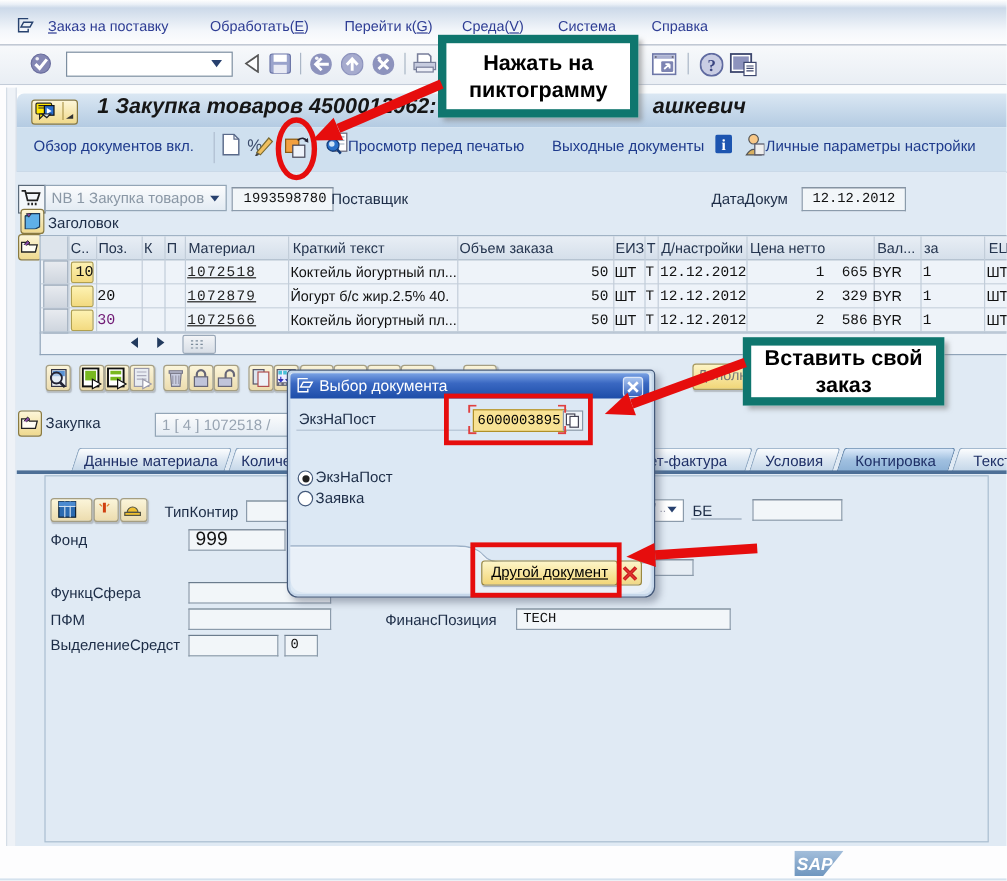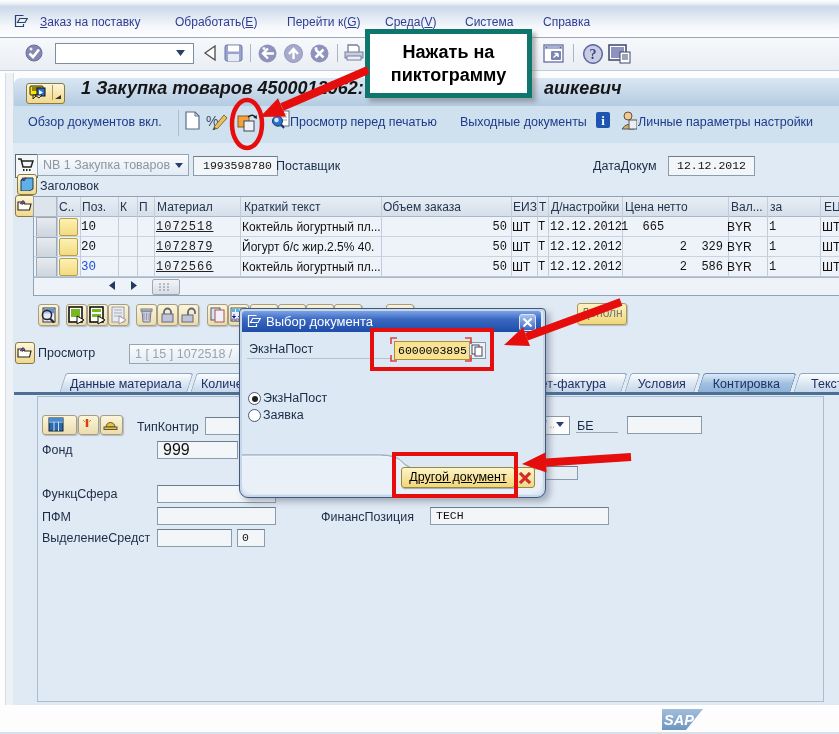--- a/index.html
+++ b/index.html
@@ -1,19 +1,19 @@
 <!DOCTYPE html>
 <html><head><meta charset="utf-8">
 <style>
 html,body{margin:0;padding:0;}
 #page{position:relative;width:839px;height:734px;background:#fff;font-family:"Liberation Sans",sans-serif;overflow:hidden;}
 .ab{position:absolute;}
 .lbl{position:absolute;color:#1e2f66;font-size:12.5px;white-space:nowrap;}
 .fld{position:absolute;background:#f2f6f9;border:1px solid #8b9bab;border-top-color:#6b7c8d;font-family:"Liberation Mono",monospace;font-size:11.5px;color:#111;white-space:nowrap;overflow:hidden;}
-.callout{position:absolute;box-sizing:border-box;background:#fff;border:5px solid #0f766e;box-shadow:4px 4px 4px rgba(120,120,120,.55);color:#000;font-weight:bold;font-size:18px;text-align:center;line-height:23px;display:flex;align-items:center;justify-content:center;z-index:40;}
+.callout{position:absolute;box-sizing:border-box;background:#fff;border:7px solid #0f766e;box-shadow:4px 4px 4px rgba(120,120,120,.55);color:#000;font-weight:bold;font-size:18px;text-align:center;line-height:23px;display:flex;align-items:center;justify-content:center;z-index:40;}
 .redrect{position:absolute;border:4px solid #e60d0d;z-index:35;}
 .tabx{position:absolute;top:0;height:21px;line-height:21px;text-align:center;color:#1e2f66;font-size:12.5px;background:linear-gradient(#fcfdfe,#dce7f2 45%,#bed2e6);border:1px solid #8fa8c2;border-bottom:none;border-radius:3px 3px 0 0;transform:skewX(-18deg);}
 .tabin{transform:skewX(18deg);}
 .btn3{position:absolute;height:20px;background:linear-gradient(#fbf5da,#ecdcae);border:1px solid #a59e82;border-radius:3px;box-shadow:1px 1px 1px rgba(100,100,100,.35);}
 </style></head><body>
 <div id="page">
 
 <div class="ab" style="left:0;top:0;width:839px;height:37px;background:linear-gradient(#fefefe,#e9eff6 10%,#ccd9e9 18%,#f4f7fb 70%,#fdfdfe);border-bottom:1px solid #98a6b8;"></div>
 <svg class="ab" style="left:14px;top:14px" width="15" height="14" viewBox="0 0 15 14">
       <path d="M9.5 1.5 H1.5 V12.5 H9.5 V10" stroke="#27426f" stroke-width="1.2" fill="none"></path>
@@ -218,42 +218,42 @@
   <div class="lbl" style="left:505px;top:3px;font-size:12px;color:#24344e">Т</div>
   <div class="lbl" style="left:517px;top:3px;font-size:12px;color:#24344e">Д/настройки</div>
   <div class="lbl" style="left:591px;top:3px;font-size:12px;color:#24344e">Цена нетто</div>
   <div class="lbl" style="left:697px;top:3px;font-size:12px;color:#24344e">Вал...</div>
   <div class="lbl" style="left:736px;top:3px;font-size:12px;color:#24344e">за</div>
   <div class="lbl" style="left:790px;top:3px;font-size:12px;color:#24344e">ЕЦЗ</div>
 
   <div class="row1" style="top:22px"></div>
 </div>
 <div id="rowtxt">
-<div class="lbl" style="left:81px;top:220px;color:#111;font-size:12.5px;font-family:'Liberation Mono',monospace">10</div>
+<div class="lbl" style="left:63px;top:220px;color:#111;font-size:12.5px;font-family:'Liberation Mono',monospace">10</div>
 <div class="lbl" style="left:81px;top:240px;color:#111;font-size:12.5px;font-family:'Liberation Mono',monospace">20</div>
-<div class="lbl" style="left:81px;top:260px;color:#1d4ed8;font-size:12.5px;font-family:'Liberation Mono',monospace">30</div>
+<div class="lbl" style="left:81px;top:260px;color:#701a75;font-size:12.5px;font-family:'Liberation Mono',monospace">30</div>
 <div class="lbl" style="left:156px;top:220px;color:#222;font-size:12px;font-family:'Liberation Mono',monospace;letter-spacing:1px;text-decoration:underline">1072518</div>
 <div class="lbl" style="left:156px;top:240px;color:#222;font-size:12px;font-family:'Liberation Mono',monospace;letter-spacing:1px;text-decoration:underline">1072879</div>
 <div class="lbl" style="left:156px;top:260px;color:#222;font-size:12px;font-family:'Liberation Mono',monospace;letter-spacing:1px;text-decoration:underline">1072566</div>
 <div class="lbl" style="left:242px;top:220px;color:#111;font-size:12px">Коктейль йогуртный пл...</div>
 <div class="lbl" style="left:242px;top:240px;color:#111;font-size:12px">Йогурт б/с жир.2.5% 40.</div>
 <div class="lbl" style="left:242px;top:260px;color:#111;font-size:12px">Коктейль йогуртный пл...</div>
 <div class="lbl" style="left:380px;top:220px;width:127px;text-align:right;color:#111;font-size:12px;font-family:'Liberation Mono',monospace">50</div>
 <div class="lbl" style="left:380px;top:240px;width:127px;text-align:right;color:#111;font-size:12px;font-family:'Liberation Mono',monospace">50</div>
 <div class="lbl" style="left:380px;top:260px;width:127px;text-align:right;color:#111;font-size:12px;font-family:'Liberation Mono',monospace">50</div>
 <div class="lbl" style="left:512px;top:220px;color:#111;font-size:12px">ШТ</div>
 <div class="lbl" style="left:512px;top:240px;color:#111;font-size:12px">ШТ</div>
 <div class="lbl" style="left:512px;top:260px;color:#111;font-size:12px">ШТ</div>
 <div class="lbl" style="left:538px;top:220px;color:#111;font-size:12px;font-family:'Liberation Mono',monospace">T</div>
 <div class="lbl" style="left:538px;top:240px;color:#111;font-size:12px;font-family:'Liberation Mono',monospace">T</div>
 <div class="lbl" style="left:538px;top:260px;color:#111;font-size:12px;font-family:'Liberation Mono',monospace">T</div>
 <div class="lbl" style="left:550px;top:220px;color:#111;font-size:12px;font-family:'Liberation Mono',monospace">12.12.2012</div>
 <div class="lbl" style="left:550px;top:240px;color:#111;font-size:12px;font-family:'Liberation Mono',monospace">12.12.2012</div>
 <div class="lbl" style="left:550px;top:260px;color:#111;font-size:12px;font-family:'Liberation Mono',monospace">12.12.2012</div>
-<div class="lbl" style="left:621px;top:220px;width:102px;color:#111;font-size:12px;font-family:'Liberation Mono',monospace">1&nbsp;&nbsp;665</div>
+<div class="lbl" style="left:621px;top:220px;width:102px;text-align:right;color:#111;font-size:12px;font-family:'Liberation Mono',monospace">1&nbsp;&nbsp;665</div>
 <div class="lbl" style="left:621px;top:240px;width:102px;text-align:right;color:#111;font-size:12px;font-family:'Liberation Mono',monospace">2&nbsp;&nbsp;329</div>
 <div class="lbl" style="left:621px;top:260px;width:102px;text-align:right;color:#111;font-size:12px;font-family:'Liberation Mono',monospace">2&nbsp;&nbsp;586</div>
 <div class="lbl" style="left:727px;top:220px;color:#111;font-size:12px">BYR</div>
 <div class="lbl" style="left:727px;top:240px;color:#111;font-size:12px">BYR</div>
 <div class="lbl" style="left:727px;top:260px;color:#111;font-size:12px">BYR</div>
 <div class="lbl" style="left:769px;top:220px;color:#111;font-size:12px;font-family:'Liberation Mono',monospace">1</div>
 <div class="lbl" style="left:769px;top:240px;color:#111;font-size:12px;font-family:'Liberation Mono',monospace">1</div>
 <div class="lbl" style="left:769px;top:260px;color:#111;font-size:12px;font-family:'Liberation Mono',monospace">1</div>
 <div class="lbl" style="left:822px;top:220px;color:#111;font-size:12px">ШТ</div>
 <div class="lbl" style="left:822px;top:240px;color:#111;font-size:12px">ШТ</div>
@@ -325,22 +325,22 @@
 <div class="btn3" style="left:334px;top:304px;width:26px;"></div>
 <div class="btn3" style="left:386px;top:304px;width:26px;"></div>
 <div class="btn3" style="left:577px;top:303px;width:48px;height:20px;background:linear-gradient(#fdf4c4,#f0d678);border:1px solid #a89858;color:#777;font-size:12px;line-height:19px;text-align:center;">Дополн</div>
 </div>
 
 <div class="ab" style="left:15px;top:342px;width:18px;height:20px;background:linear-gradient(#fdf6d8,#efd98e);border:1px solid #8a7a40;border-radius:3px;"></div>
     <svg class="ab" style="left:17px;top:346px" width="15" height="12">
       <path d="M1 11 V3 h5 l1.5 2 H14 l-1.5 6 Z" fill="#fffef4" stroke="#222" stroke-width="1.1"></path>
       <path d="M3 5 l3 -3.5 l2 2 l-3 2" fill="#8a4aaa" stroke="#222" stroke-width=".8"></path>
     </svg>
-<div class="lbl" style="left:38px;top:346px;color:#1c2c46">Просмотр</div>
-<div class="ab" style="left:129px;top:344px;width:116px;height:20px;background:linear-gradient(#fbfcfd,#e3ebf3);border:1px solid #93a5b6;color:#98a4b2;font-size:12.5px;line-height:19px;padding-left:5px;box-sizing:border-box;">1 [ 15 ] 1072518 /</div>
+<div class="lbl" style="left:38px;top:346px;color:#1c2c46">Закупка</div>
+<div class="ab" style="left:129px;top:344px;width:116px;height:20px;background:linear-gradient(#fbfcfd,#e3ebf3);border:1px solid #93a5b6;color:#98a4b2;font-size:12.5px;line-height:19px;padding-left:5px;box-sizing:border-box;">1 [ 4 ] 1072518 /</div>
 
 <div id="tabs">
 <div class="tabx" style="left:62px;top:373px;width:126px;">
         <span class="tabin" style="display:block">Данные материала</span>
       </div>
 <div class="tabx" style="left:193px;top:373px;width:56px;">
         <span class="tabin" style="display:block">Количе</span>
       </div>
 <div class="tabx" style="left:523px;top:373px;width:99px;">
         <span class="tabin" style="display:block">ет-фактура</span>
@@ -443,20 +443,21 @@
 <div class="ab" style="left:515px;top:467px;width:18px;height:19px;background:linear-gradient(#fdf5c8,#f0d888);border:1px solid #9a8840;border-radius:3px;z-index:21;">
       <svg width="14" height="14" style="margin:2.5px 0 0 2px;display:block">
         <path d="M2 2 L12 12 M12 2 L2 12" stroke="#c01818" stroke-width="3"></path>
         <path d="M2 2 L12 12 M12 2 L2 12" stroke="#e03030" stroke-width="1.4"></path>
       </svg>
     </div>
 <div class="redrect" style="left:370px;top:328px;width:116px;height:35px;"></div>
 <div class="redrect" style="left:392px;top:452px;width:118px;height:38px;"></div>
 
 <div class="callout" style="left:365px;top:29px;width:167px;height:69px;">Нажать на<br>пиктограмму</div>
+<div class="callout" style="left:619px;top:281px;width:168px;height:57px;">Вставить свой<br>заказ</div>
 
 <svg class="ab" style="left:0;top:0;z-index:50;pointer-events:none" width="839" height="734">
 <ellipse cx="247" cy="124" rx="15" ry="24" fill="none" stroke="#e60d0d" stroke-width="4.5"></ellipse>
 <line x1="368" y1="70" x2="282" y2="107" stroke="#e60d0d" stroke-width="8"></line>
 <polygon points="260,117 278,98.2 286,116.6" fill="#e60d0d"></polygon>
 <line x1="621" y1="302" x2="526.5" y2="336.7" stroke="#e60d0d" stroke-width="8"></line>
 <polygon points="504,345 523,327.3 530,346.1" fill="#e60d0d"></polygon>
 <line x1="631" y1="457" x2="546" y2="462.5" stroke="#e60d0d" stroke-width="8"></line>
 <polygon points="522,464 545.3,452.5 546.6,472.4" fill="#e60d0d"></polygon>
 </svg>

